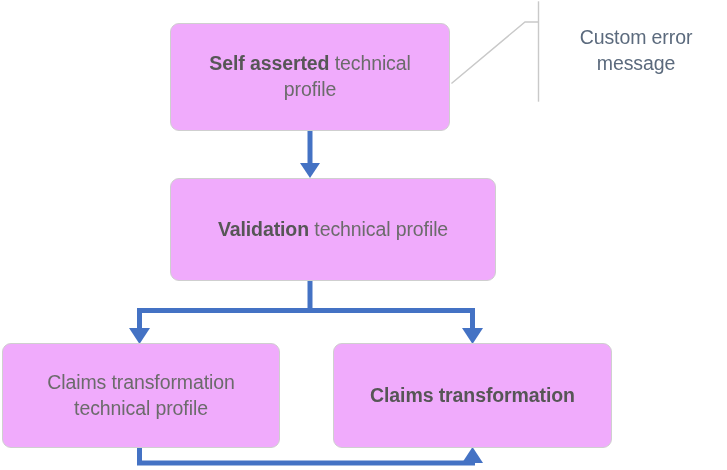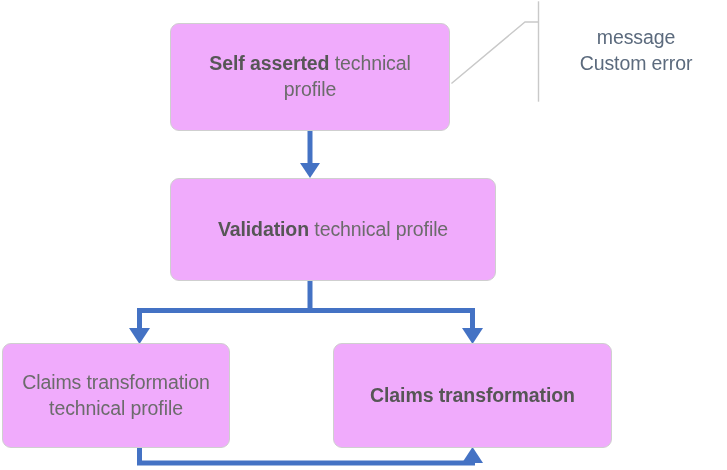--- a/index.html
+++ b/index.html
@@ -62,21 +62,21 @@
   }
   #node-validation {
     left: 170px;
     top: 178px;
     width: 326px;
     height: 103px;
   }
   #node-claims-transformation-tp {
     left: 2px;
     top: 343px;
-    width: 228px;
+    width: 278px;
     height: 105px;
   }
   #node-claims-transformation {
     left: 333px;
     top: 343px;
     width: 279px;
     height: 105px;
   }
   #callout-label {
     position: absolute;
@@ -132,17 +132,17 @@
 
   <div class="node-box" id="node-claims-transformation-tp">
     <span class="node-text"><span class="t-bold"></span><span class="t-reg">Claims transformation technical profile</span></span>
   </div>
 
   <div class="node-box" id="node-claims-transformation">
     <span class="node-text"><span class="t-bold">Claims transformation</span><span class="t-reg"></span></span>
   </div>
 
   <div id="callout-label">
+    <div>Custom error</div>
     <div>message</div>
-    <div>Custom error</div>
   </div>
 
 </div>
 
 </body></html>

